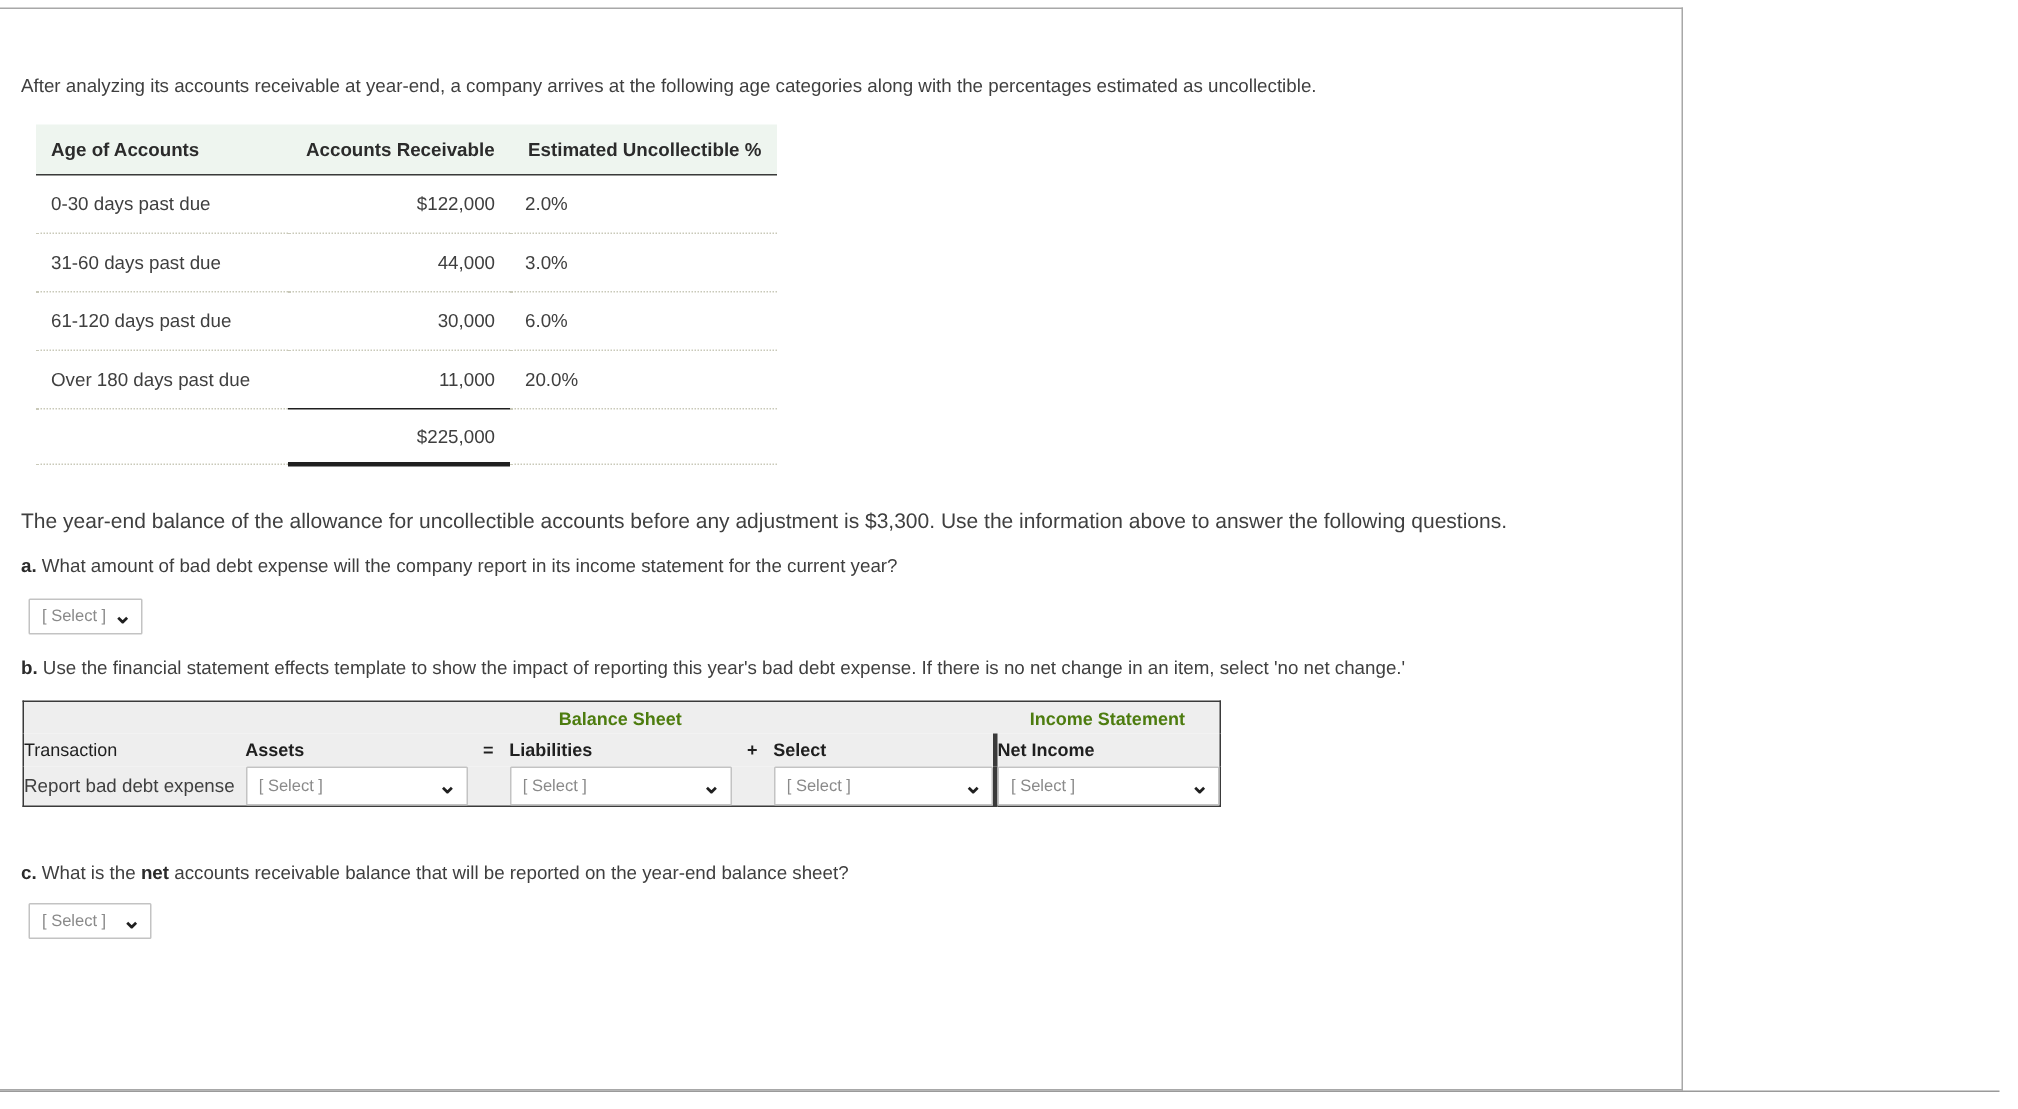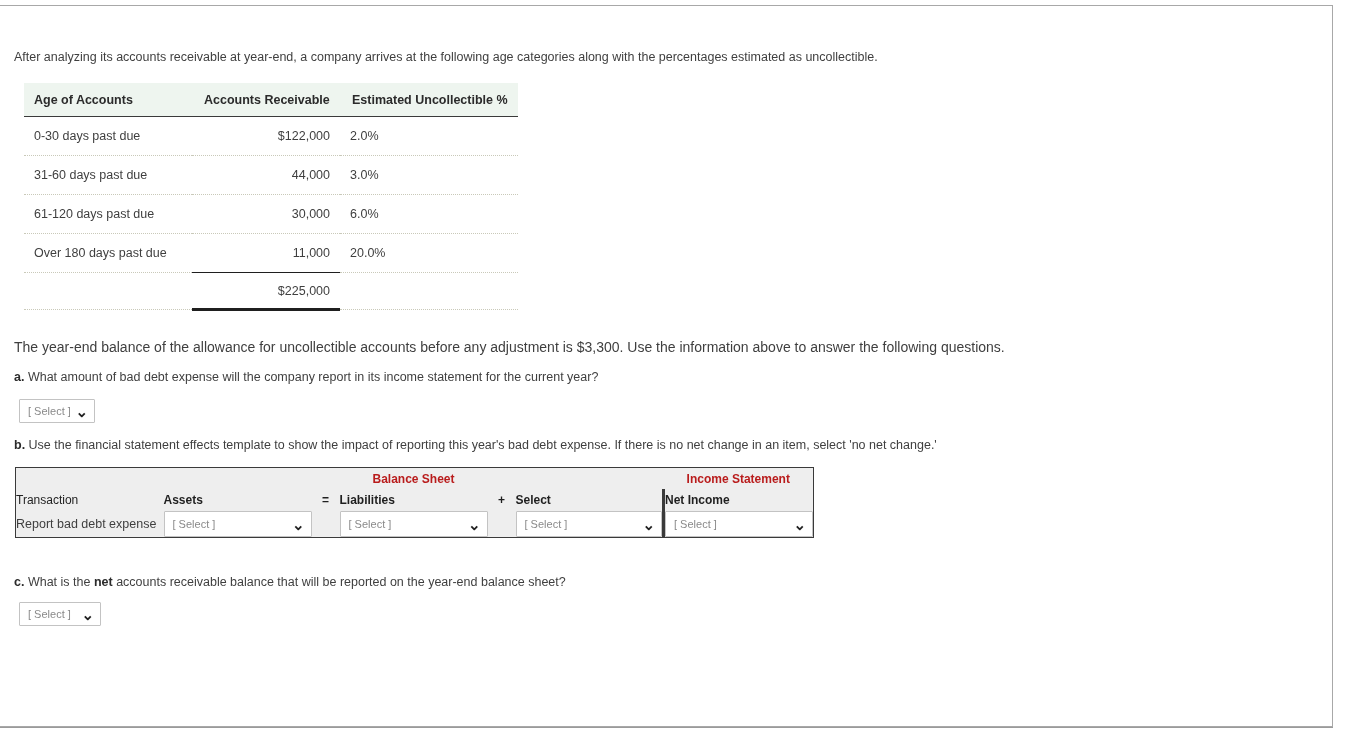--- a/index.html
+++ b/index.html
@@ -12,21 +12,21 @@
     height: 739px;
     font-family: "Liberation Sans", sans-serif;
     color: #3c3c3c;
     overflow: hidden;
     position: relative;
   }
   #page {
     position: absolute;
     left: 0;
     top: 5px;
-    width: 1333px;
+    width: 1122px;
     height: 722px;
     border-top: 1px solid #a8a8a8;
     border-right: 1px solid #a8a8a8;
     border-bottom: 1px solid #a8a8a8;
     box-sizing: border-box;
     background: #fff;
   }
   #content {
     position: absolute;
     left: 14px;
@@ -136,21 +136,21 @@
   table.fse th, table.fse td {
     border: none;
     padding: 0;
     background: #eeeeee;
   }
   .hdr-top td, .hdr-top th { height: 21px; }
   .grp-title {
     text-align: center;
     font-weight: bold;
     font-size: 12px;
-    color: #b91c1c;
+    color: #4d7c0f;
     background: #eeeeee;
   }
   .grp-bs { border-bottom: 1px solid #3a3a3a; }
   .grp-is { border-bottom: 1px solid #3a3a3a; }
   .col-hdr {
     font-weight: bold;
     font-size: 12px;
     color: #1f1f1f;
     height: 22px;
     background: #eeeeee;

